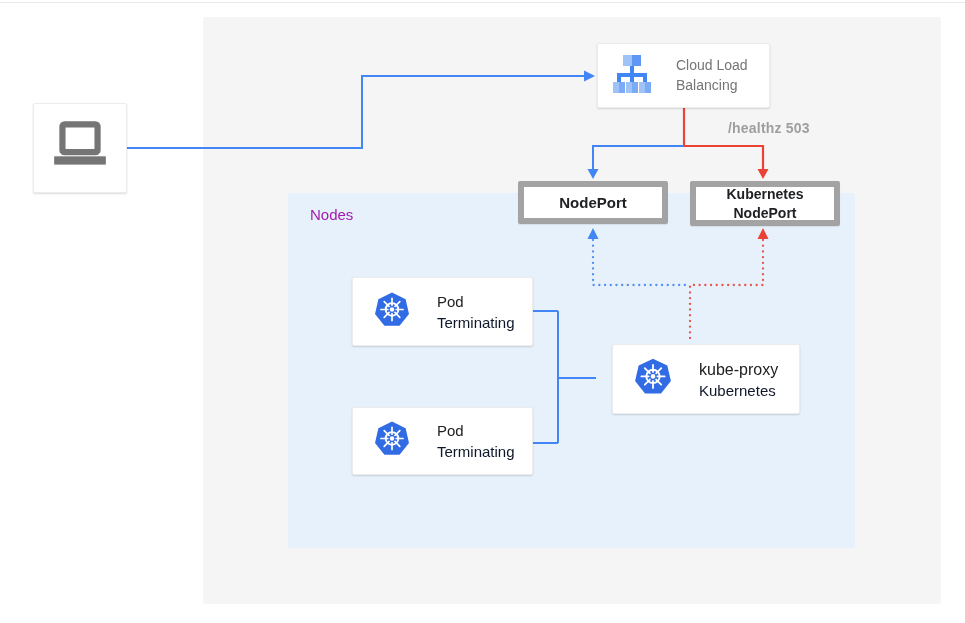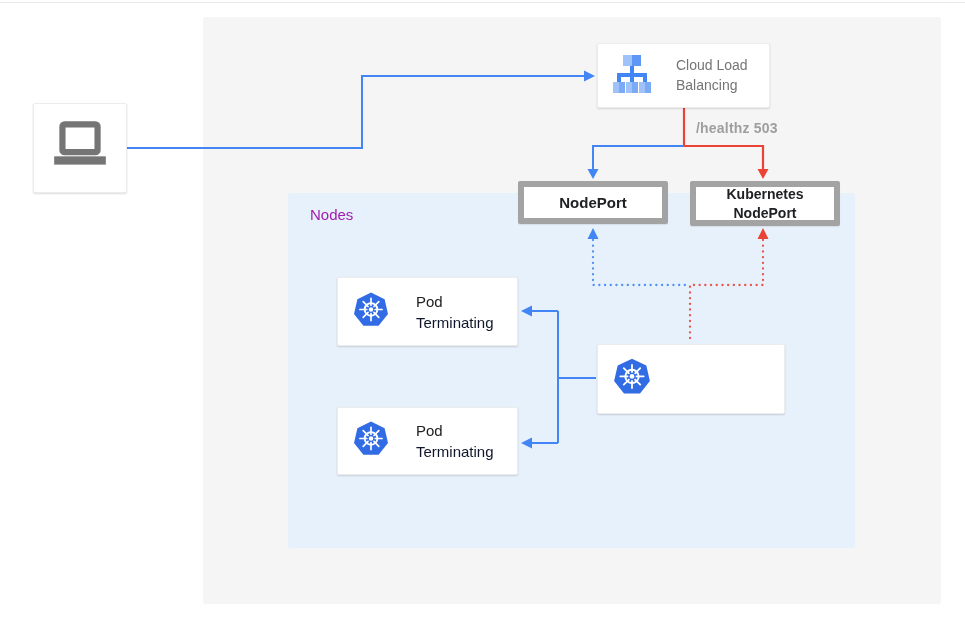--- a/index.html
+++ b/index.html
@@ -15,23 +15,23 @@
   .card { background:#ffffff; border:1px solid #ececec; box-shadow:0 1px 2px rgba(0,0,0,0.14); border-radius:2px; }
   .laptop-card { left:33px; top:103px; width:94px; height:90px; display:flex; align-items:center; justify-content:center; }
   .clb-card { left:597px; top:43px; width:173px; height:65px; display:flex; align-items:center; padding-left:12px; }
   .clb-text { font-size:14px; color:#757575; line-height:1.4; width:92px; margin-left:22px; }
   .port-card { background:#ffffff; border:6px solid #a3a3a3; box-shadow:0 1px 1px rgba(0,0,0,0.08); border-radius:2px;
                display:flex; align-items:center; justify-content:center; text-align:center; }
   .np-card { left:518px; top:181px; width:150px; height:43px; }
   .hc-card { left:690px; top:181px; width:150px; height:45px; }
   .port-label { font-weight:bold; font-size:15px; color:#202124; }
   .hc-label { font-weight:bold; font-size:14px; color:#202124; line-height:1.3; }
-  .healthz { left:696px; top:120px; font-weight:bold; font-size:14px; color:#9e9e9e; letter-spacing:0.2px; }
+  .healthz { left:728px; top:120px; font-weight:bold; font-size:14px; color:#9e9e9e; letter-spacing:0.2px; }
 
-  .entity-card { display:flex; align-items:center; padding-left:14px; }
+  .entity-card { display:flex; align-items:center; padding-left:20px;margin-left:15px; }
   .pod1 { left:337px; top:277px; width:181px; height:69px; }
   .pod2 { left:337px; top:407px; width:181px; height:68px; }
   .kp-card { left:597px; top:344px; width:188px; height:70px; }
   .entity-text { margin-left:26px; }
   .card-title { font-size:15px; color:#212121; line-height:1.45; }
   .kp-title { font-size:16px; }
   .card-sub { font-size:15px; color:#0f172a; line-height:1.3; }
 </style>
 </head>
 <body>
@@ -179,15 +179,19 @@
           <line x1="18" y1="21.5" x2="18" y2="28"></line>
             <line x1="15.2" y1="20.3" x2="10.6" y2="24.9"></line>
           <line x1="14" y1="17.5" x2="7.5" y2="17.5"></line>
             <line x1="15.2" y1="14.7" x2="10.6" y2="10.1"></line>
           <line x1="18" y1="13.5" x2="18" y2="7"></line>
             <line x1="20.8" y1="14.7" x2="25.4" y2="10.1"></line>
         </g>
         <circle cx="18" cy="17.5" r="2.1" fill="#ffffff"></circle>
       </svg>
     </span>
+    <div class="entity-text">
+      <div class="card-title kp-title">kube-proxy</div>
+      <div class="card-sub">Kubernetes</div>
+    </div>
   </div>
 
 </div>
 
 </body></html>

